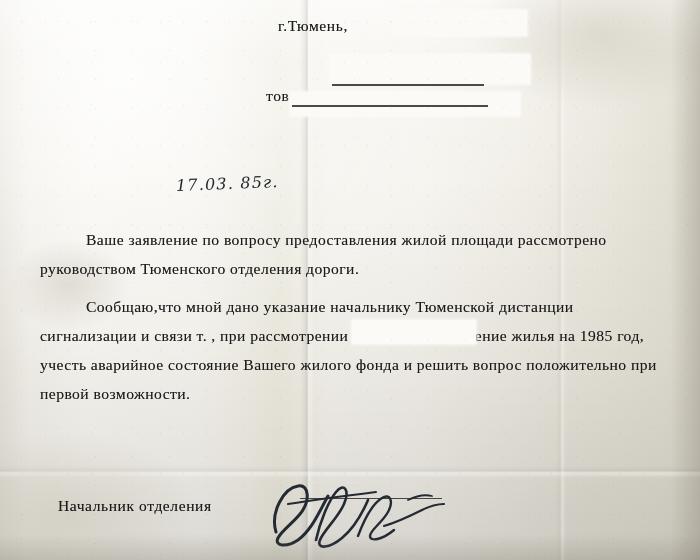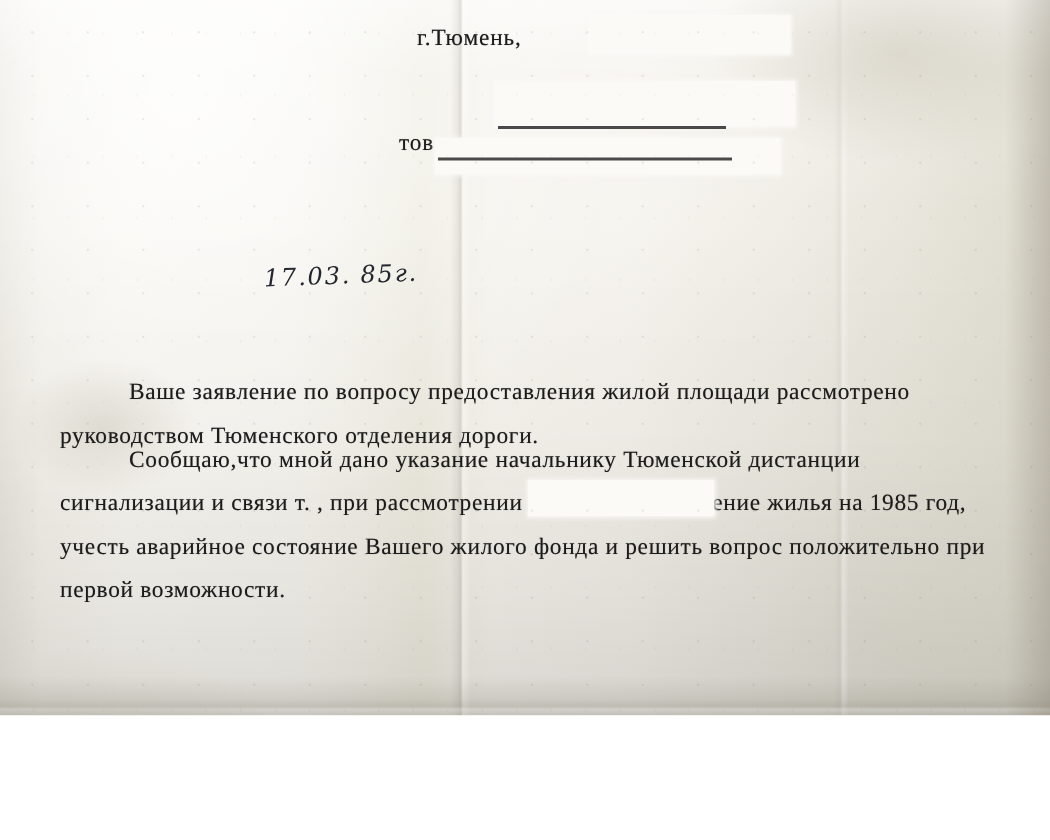--- a/index.html
+++ b/index.html
@@ -3,21 +3,21 @@
 <meta charset="utf-8">
 <style>
   html, body {
     margin: 0;
     padding: 0;
     background: #ffffff;
   }
   #page {
     position: relative;
     width: 700px;
-    height: 477px;
+    height: 560px;
     overflow: hidden;
     background: #f3f1ec;
     font-family: "Liberation Serif", serif;
     text-decoration: underline;
   }
 
   
   .paper {
     position: absolute;
     inset: 0;
@@ -204,30 +204,31 @@
 
   <div class="whiteout" style="left:330px; top:54px; width:200px; height:30px;"></div>
   <div class="underline-rule" style="left:332px; top:84px; width:152px;"></div>
 
   <div class="whiteout" style="left:290px; top:92px; width:230px; height:24px;"></div>
   <div class="underline-rule" style="left:292px; top:105px; width:196px;"></div>
 
 
   <div class="handwriting" style="left:176px; top:176px;">17.03. 85г.</div>
 
-  <div class="body-block" style="top:247px;">
+  <div class="body-block" style="top:225px;">
     <p>Ваше заявление по вопросу предоставления жилой площади рассмотрено руководством Тюменского отделения дороги.</p>
   </div>
 
   <div class="body-block" style="top:292px;">
     <p>Сообщаю,что мной дано указание начальнику Тюменской дистанции сигнализации и связи т.                     , при рассмотрении списков на получение жилья на 1985 год, учесть аварийное состояние Вашего жилого фонда и решить вопрос положительно при первой возможности.</p>
   </div>
 
   <div class="whiteout" style="left:352px; top:320px; width:124px; height:24px;"></div>
 
+  <div class="typed" style="left:58px; top:492px;">Начальник отделения</div>
 
   <svg class="signature" style="left:258px; top:470px;" width="190" height="86" viewBox="0 0 190 86">
     <g fill="none" stroke="#242a33" stroke-linecap="round" stroke-linejoin="round">
       <path d="M18 62 C12 42, 26 18, 40 16 C52 14, 52 32, 42 44 C34 54, 24 60, 20 68
                C16 76, 28 78, 40 70 C54 60, 62 40, 70 26" stroke-width="3"></path>
       <path d="M58 70 C62 52, 70 32, 78 22 C86 12, 92 20, 86 34 C80 48, 66 60, 62 70
                C58 80, 72 78, 84 68 C96 58, 104 44, 110 30" stroke-width="2.6"></path>
       <path d="M100 66 C106 50, 114 34, 124 28 C132 23, 136 31, 130 42
                C124 53, 112 60, 112 66 C112 72, 124 70, 136 60" stroke-width="2.4"></path>
       <path d="M126 56 C140 52, 152 46, 164 40 C172 36, 178 34, 186 34" stroke-width="2.2"></path>

